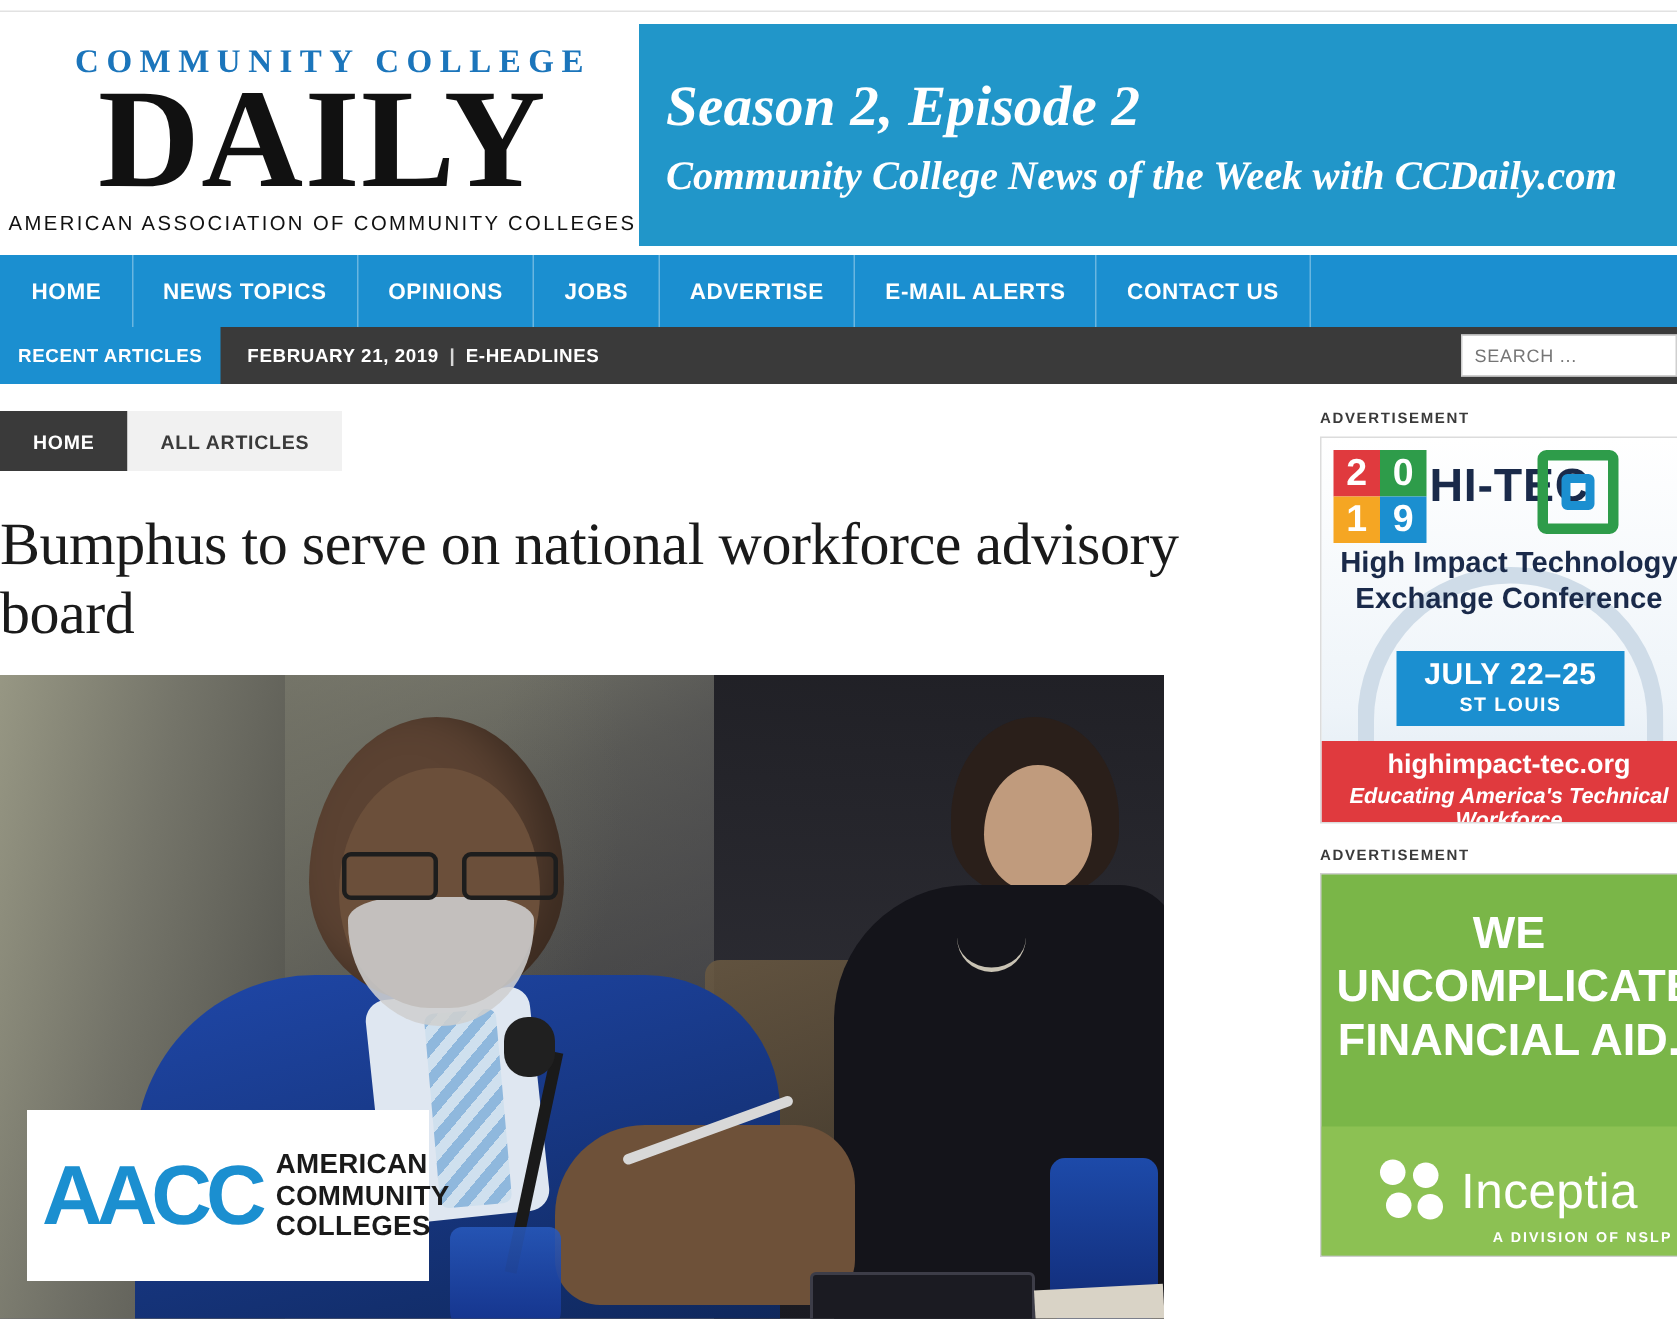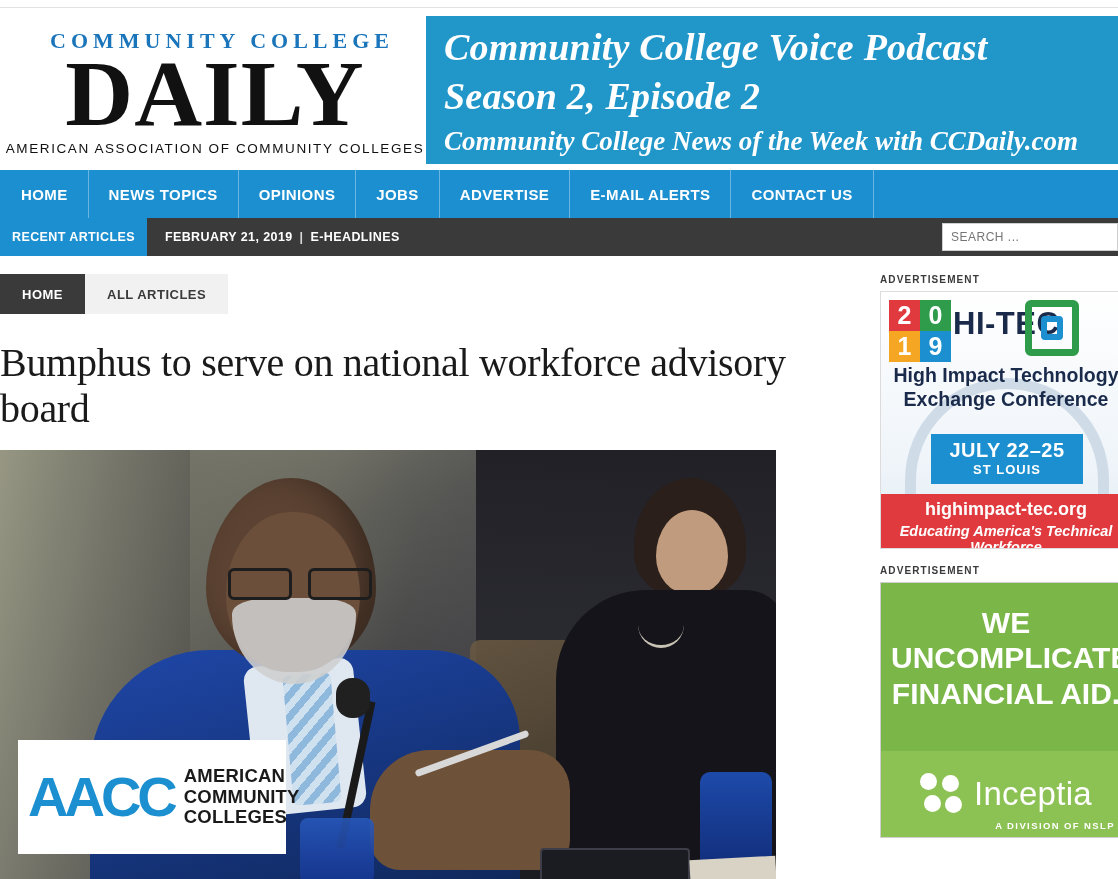--- a/index.html
+++ b/index.html
@@ -128,21 +128,21 @@
     padding-left: 18px;
     font-size: 12.5px;
     font-weight: 700;
     letter-spacing: 0.4px;
   }
   .ticker .sep { opacity: 0.8; }
   .search-box {
     position: absolute;
     right: 0;
     top: 5px;
-    width: 176px;
+    width: 144px;
     height: 28px;
     background: #ffffff;
     border: 1px solid #cfcfcf;
     display: flex;
     align-items: center;
     padding: 0 8px;
   }
   .search-box input {
     border: 0;
     outline: 0;
@@ -457,21 +457,20 @@
 
   <div class="top-strip"></div>
 
   <div class="masthead">
     <div class="logo-block">
       <div class="logo-kicker">COMMUNITY  COLLEGE</div>
       <div class="logo-main">DAILY</div>
       <div class="logo-sub">AMERICAN ASSOCIATION OF COMMUNITY COLLEGES</div>
     </div>
     <div class="banner-ad">
-      <div class="banner-line1">Community College Voice Podcast</div>
       <div class="banner-line2">Season 2, Episode 2</div>
       <div class="banner-line3">Community College News of the Week with CCDaily.com</div>
     </div>
   </div>
 
   <div class="main-nav">
     <div class="nav-item">HOME</div>
     <div class="nav-item">NEWS TOPICS</div>
     <div class="nav-item">OPINIONS</div>
     <div class="nav-item">JOBS</div>

